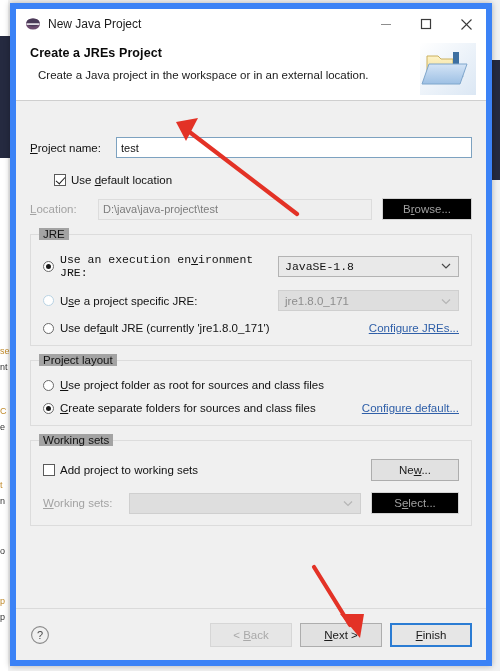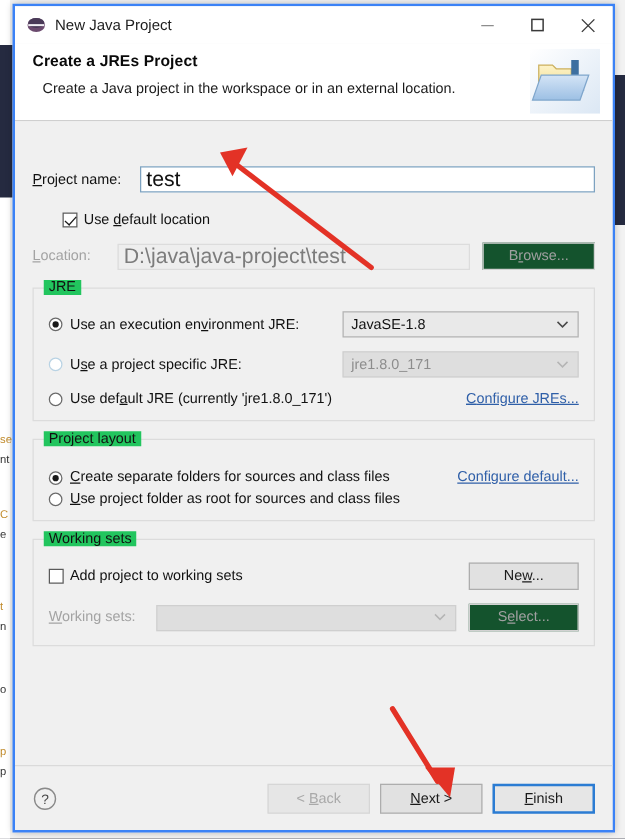--- a/index.html
+++ b/index.html
@@ -41,21 +41,21 @@
     color: #c08a2a;
     white-space: nowrap;
   }
 
   
   #dialog {
     position: absolute;
     left: 10px; top: 3px;
     width: 482px; height: 663px;
     background: #f0f0f0;
-    border: 2px solid #3b82f6;
+    border: 6px solid #3b82f6;
     box-shadow: 0 0 6px rgba(0,0,0,.28);
     display: flex;
     flex-direction: column;
   }
 
   
   #titlebar {
     height: 30px;
     background: #ffffff;
     display: flex;
@@ -121,21 +121,21 @@
   .u { text-decoration: underline; }
 
   
   #projname-row { margin-top: 22px; }
   #projname-label { width: 86px; }
   .textfield {
     flex: 1;
     height: 21px;
     background: #fff;
     border: 1px solid #7da2c0;
-    font-size: 17px;
+    font-size: 11px;
     color: #111;
     padding: 0 4px;
     display: flex; align-items: center;
   }
   .textfield.disabled {
     background: #eeeeee;
     border: 1px solid #dcdcdc;
     color: #7c7c7c;
   }
 
@@ -181,33 +181,33 @@
   
   .btn {
     height: 22px;
     min-width: 76px;
     border: 1px solid #adadad;
     background: #e1e1e1;
     font-size: 11.5px;
     color: #1a1a1a;
     display: flex; align-items: center; justify-content: center;
   }
-  .btn.disabled { color: #a0a0a0; background: #14532d; border-color: #d2d2d2; }
+  .btn.disabled { color: #a0a0a0; background: #000000; border-color: #d2d2d2; }
 
   
   .group {
     position: relative;
     border: 1px solid #dcdcdc;
     margin-top: 14px;
     padding: 13px 12px 11px 12px;
   }
   .group > .g-title {
     position: absolute;
     top: -7px; left: 8px;
-    background: #22c55e;
+    background: #a3a3a3;
     padding: 0 4px;
     font-size: 11.5px;
     color: #111;
   }
 
   
   .combo {
     height: 21px;
     border: 1px solid #b3b3b3;
     background: #e9e9e9;
@@ -365,21 +365,21 @@
         <span>D:\java\java-project\test</span>
       </div>
       <div class="btn disabled" style="margin-left:10px; width:90px;">
         <span>B<span class="u">r</span>owse...</span>
       </div>
     </div>
 
     <div class="group">
       <div class="g-title">JRE</div>
 
-      <div class="row" style="margin-top:5px;">
+      <div class="row" style="margin-top:5px;font-family:Liberation Mono, monospace;">
         <div class="rb checked"></div>
         <div class="lbl" style="width:218px;">Use an execution en<span class="u">v</span>ironment JRE:</div>
         <div class="combo" style="flex:1;">
           <span>JavaSE-1.8</span>
           <span class="chev">
             <svg width="10" height="7" viewBox="0 0 10 7">
                 <path d="M1 1.5 L5 5.5 L9 1.5" fill="none" stroke="#4a4a4a" stroke-width="1.2"></path>
               </svg>
           </span>
         </div>
@@ -402,30 +402,30 @@
         <div class="rb"></div>
         <div class="lbl">Use def<span class="u">a</span>ult JRE (currently 'jre1.8.0_171')</div>
         <div style="flex:1"></div>
         <a class="link" href="#"><span class="u">C</span>onfigure JREs...</a>
       </div>
     </div>
 
     <div class="group">
       <div class="g-title">Project layout</div>
 
+      <div class="row" style="margin-top:5px;">
+        <div class="rb"></div>
+        <div class="lbl"><span class="u">U</span>se project folder as root for sources and class files</div>
+      </div>
+
       <div class="row" style="margin-top:11px;">
         <div class="rb checked"></div>
         <div class="lbl"><span class="u">C</span>reate separate folders for sources and class files</div>
         <div style="flex:1"></div>
         <a class="link" href="#">Configure default...</a>
-      </div>
-
-      <div class="row" style="margin-top:5px;">
-        <div class="rb"></div>
-        <div class="lbl"><span class="u">U</span>se project folder as root for sources and class files</div>
       </div>
     </div>
 
     <div class="group">
       <div class="g-title">Working sets</div>
 
       <div class="row" style="margin-top:5px;">
         <div class="cb"></div>
         <div class="lbl">Add project to working sets</div>
         <div style="flex:1"></div>

